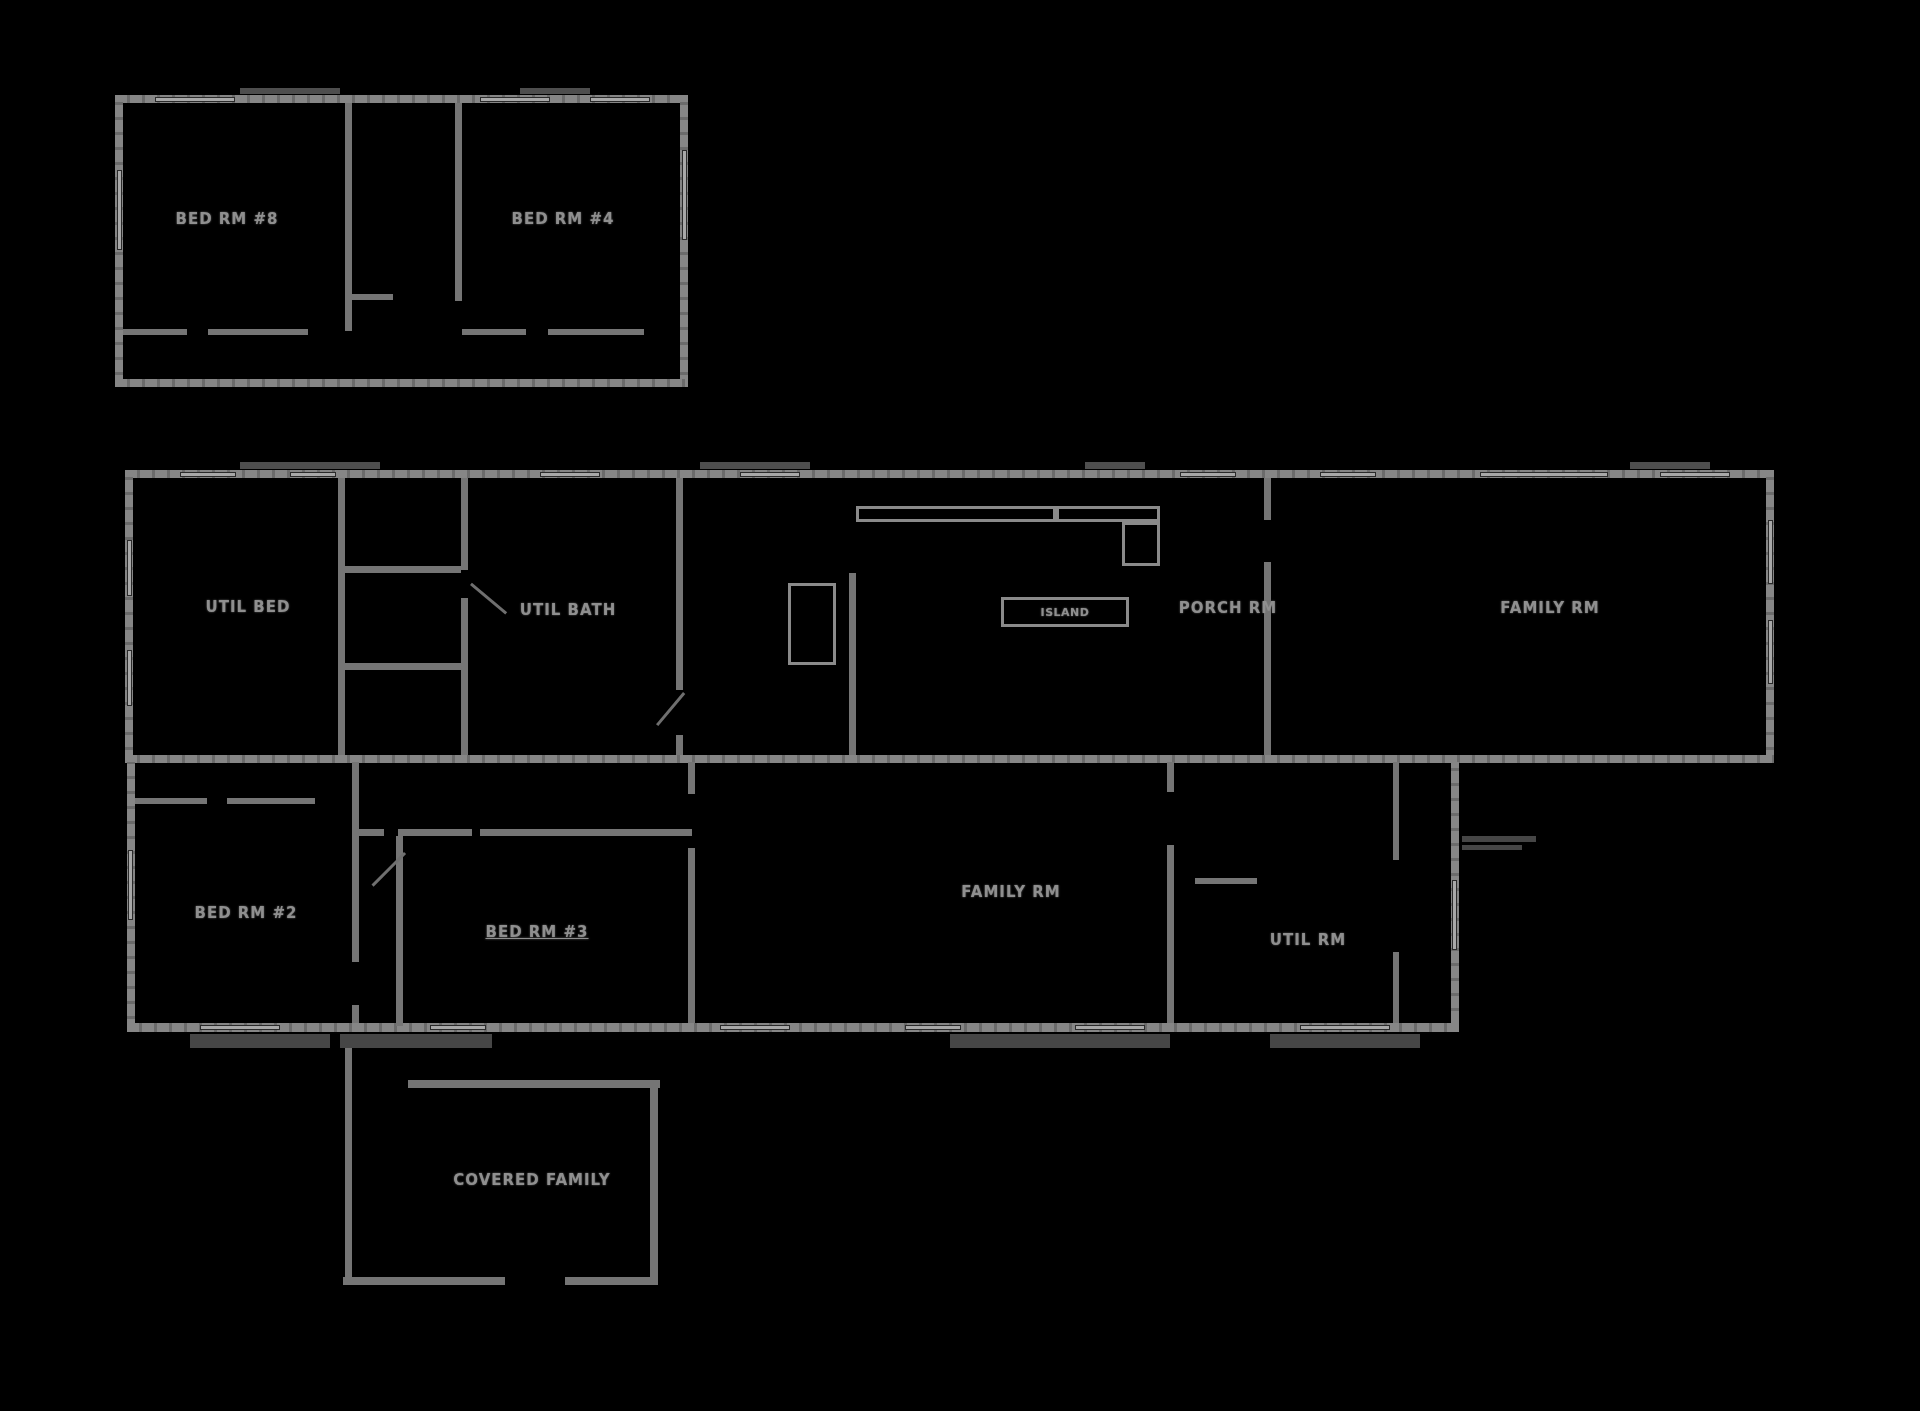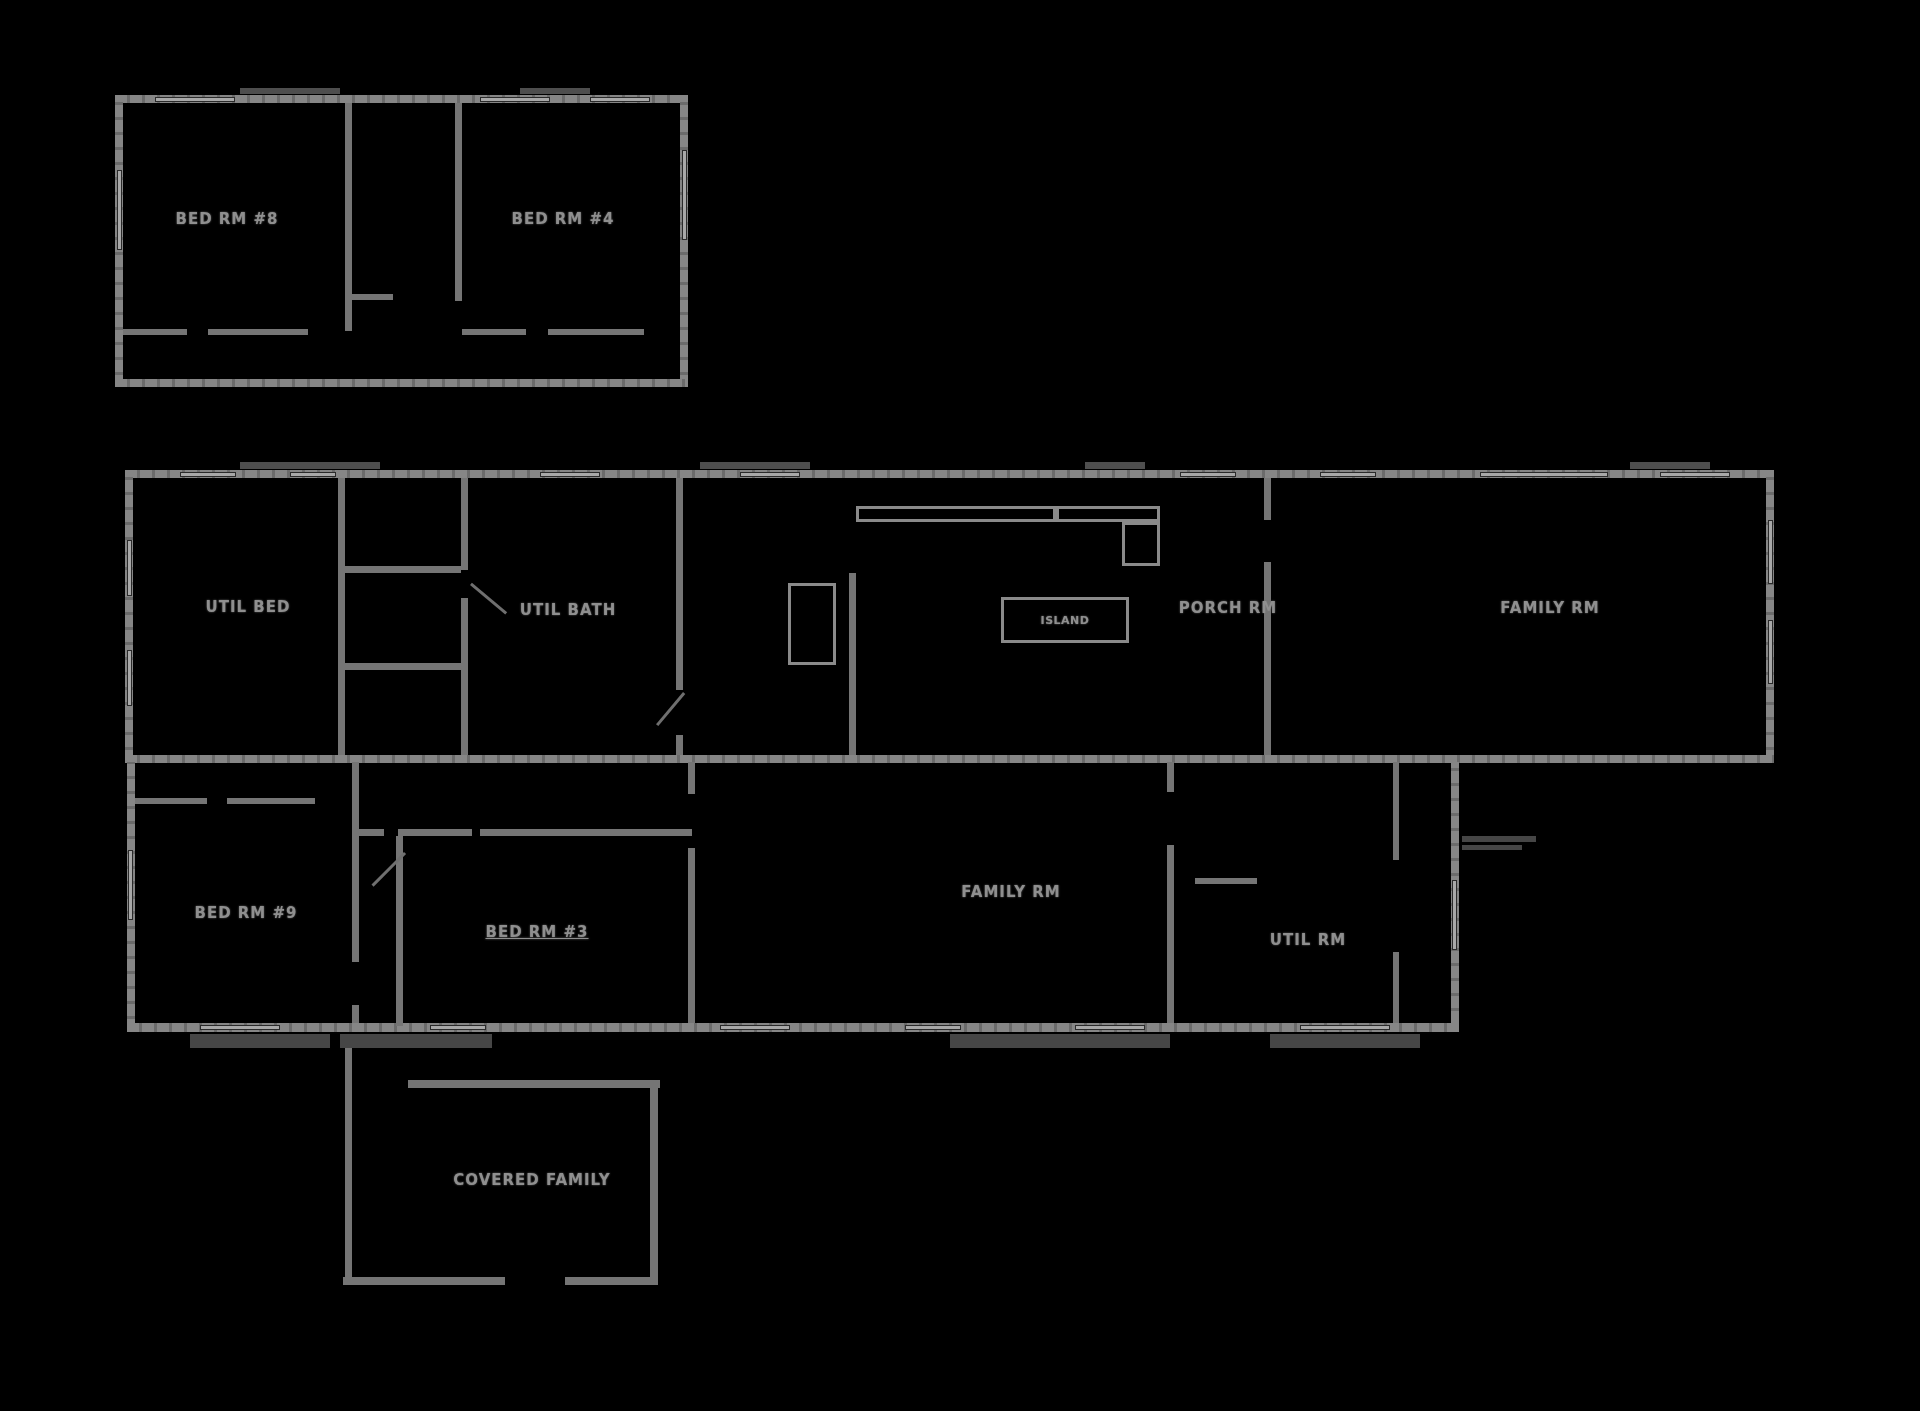--- a/index.html
+++ b/index.html
@@ -105,31 +105,31 @@
     <div class="win" style="left: 1300px; top: 1025px; width: 90px; height: 5px;"></div>
     <div class="step" style="left: 190px; top: 1034px; width: 140px; height: 14px;"></div>
     <div class="step" style="left: 340px; top: 1034px; width: 152px; height: 14px;"></div>
     <div class="step" style="left: 950px; top: 1034px; width: 220px; height: 14px;"></div>
     <div class="step" style="left: 1270px; top: 1034px; width: 150px; height: 14px;"></div>
     <div class="step" style="left: 1462px; top: 836px; width: 74px; height: 6px;"></div>
     <div class="step" style="left: 1462px; top: 845px; width: 60px; height: 5px;"></div>
     <div class="swing" style="height: 46px; transform: rotate(-50deg); left: 470px; top: 585px;"></div>
     <div class="swing" style="height: 46px; transform: rotate(45deg); left: 404px; top: 852px;"></div>
     <div class="swing" style="height: 42px; transform: rotate(40deg); left: 683px; top: 692px;"></div>
-    <div class="fixture" style="left: 1001px; top: 597px; width: 128px; height: 46px;">
+    <div class="fixture" style="left: 1001px; top: 597px; width: 128px; height: 30px;">
       <span class="label small" style="position: static; transform: none;">ISLAND</span>
     </div>
     <div class="fixture" style="left: 856px; top: 506px; width: 200px; height: 16px;"></div>
     <div class="fixture" style="left: 1056px; top: 506px; width: 104px; height: 16px;"></div>
     <div class="fixture" style="left: 1122px; top: 522px; width: 38px; height: 44px;"></div>
     <div class="fixture" style="left: 788px; top: 583px; width: 48px; height: 82px;"></div>
     <div class="label" style="left: 227px; top: 219px;">BED RM #8</div>
     <div class="label" style="left: 563px; top: 219px;">BED RM #4</div>
     <div class="label" style="left: 248px; top: 607px;">UTIL BED</div>
     <div class="label" style="left: 568px; top: 610px;">UTIL BATH</div>
     <div class="label" style="left: 1228px; top: 608px;">PORCH RM</div>
     <div class="label" style="left: 1550px; top: 608px;">FAMILY RM</div>
-    <div class="label" style="left: 246px; top: 913px;">BED RM #9</div>
+    <div class="label" style="left: 246px; top: 913px;">BED RM #2</div>
     <div class="label" style="left: 537px; top: 932px; text-decoration: underline;">BED RM #3</div>
     <div class="label" style="left: 1011px; top: 892px;">FAMILY RM</div>
     <div class="label" style="left: 1308px; top: 940px;">UTIL RM</div>
     <div class="label" style="left: 532px; top: 1180px;">COVERED FAMILY</div>
   </div>
 
 </body></html>

